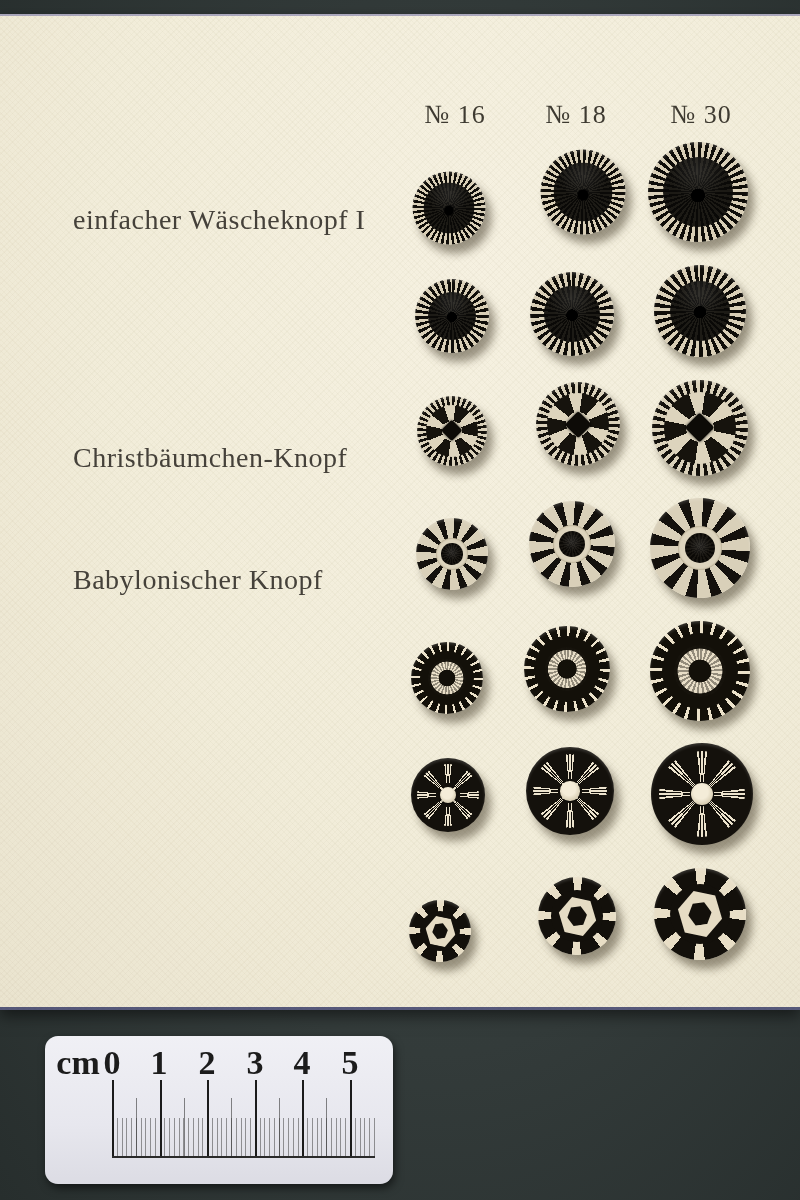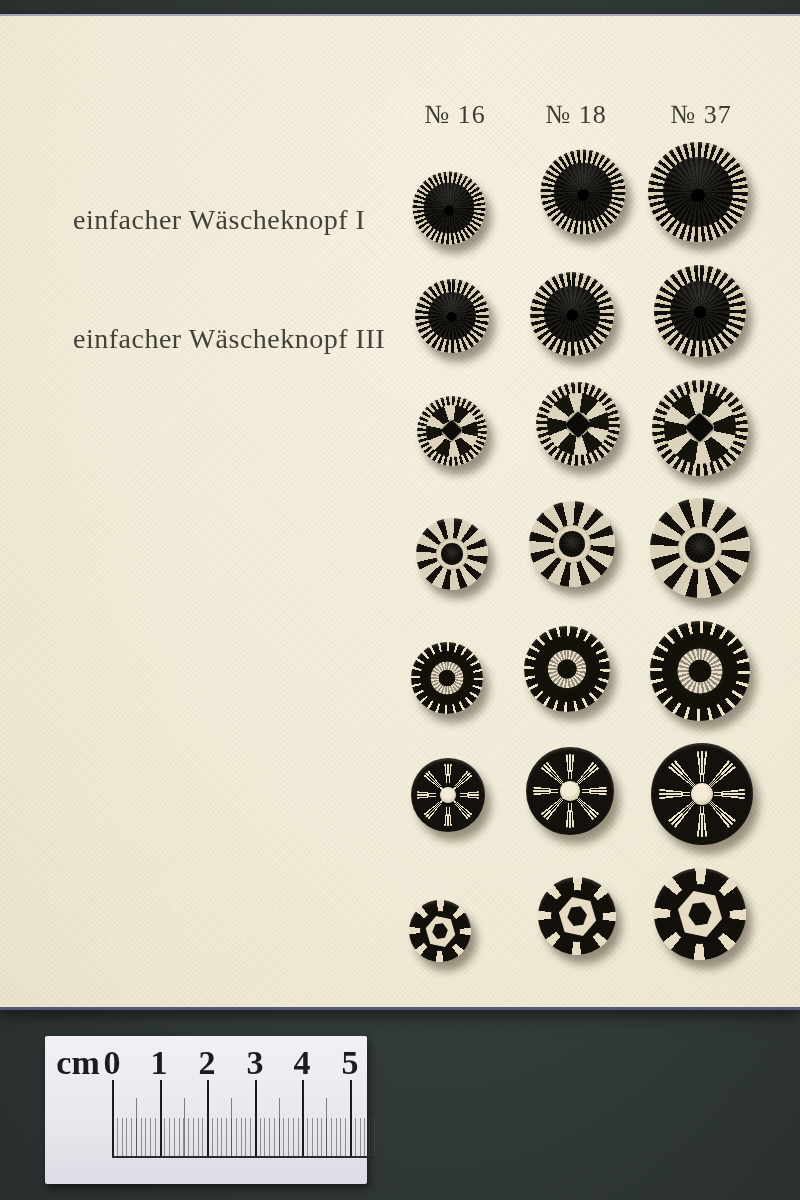--- a/index.html
+++ b/index.html
@@ -125,23 +125,23 @@
   .b52{left:567px;top:653px;width:86px;height:86px;}
   .b53{left:700px;top:655px;width:100px;height:100px;}
   .b61{left:448px;top:779px;width:74px;height:74px;}
   .b62{left:570px;top:775px;width:88px;height:88px;}
   .b63{left:702px;top:778px;width:102px;height:102px;}
   .b71{left:440px;top:915px;width:62px;height:62px;}
   .b72{left:577px;top:900px;width:78px;height:78px;}
   .b73{left:700px;top:898px;width:92px;height:92px;}
   
   .ruler{
-    position:absolute;left:45px;top:1036px;width:322px;height:148px;
+    position:absolute;left:45px;top:1036px;width:348px;height:148px;
     background:linear-gradient(180deg,#f0f0f5 0%, #e7e7ee 60%, #dcdce4 100%);
-    border-radius:2px;box-shadow:2px 4px 8px rgba(0,0,0,.55);
+    border-radius:13px;box-shadow:2px 4px 8px rgba(0,0,0,.55);
   }
   .ruler-label{
     position:absolute;top:8px;transform:translateX(-50%);
     font-weight:700;font-size:34px;color:#1c1c1c;
   }
   .ticks{position:absolute;left:67px;top:44px;width:263px;height:76px;border-bottom:2px solid #2a2a2a;}
   .ticks .mm{
     position:absolute;bottom:0;left:0;width:100%;height:38px;
     background:repeating-linear-gradient(90deg, rgba(70,70,70,.55) 0 1px, transparent 1px 4.76px);
   }
@@ -154,24 +154,25 @@
     background:repeating-linear-gradient(90deg, #1b1b1b 0 2px, transparent 2px 47.6px);
   }
 </style>
 </head>
 <body>
 
 <div class="card">
 
   <span class="col-header" style="left:455px">№ 16</span>
   <span class="col-header" style="left:576px">№ 18</span>
-  <span class="col-header" style="left:701px">№ 37</span>
+  <span class="col-header" style="left:701px">№ 30</span>
 
   <span class="row-label" style="top:204px">einfacher Wäscheknopf I</span>
-  <span class="row-label" style="top:323px">einfacher Wäscheknopf III</span>
+  <span class="row-label" style="top:442px">Christbäumchen-Knopf</span>
+  <span class="row-label" style="top:564px">Babylonischer Knopf</span>
 
   <div class="btn p1 b11"></div>
   <div class="btn p1 b12"></div>
   <div class="btn p1 b13"></div>
 
   <div class="btn p2 b21"></div>
   <div class="btn p2 b22"></div>
   <div class="btn p2 b23"></div>
 
   <div class="btn p3 b31"></div>

